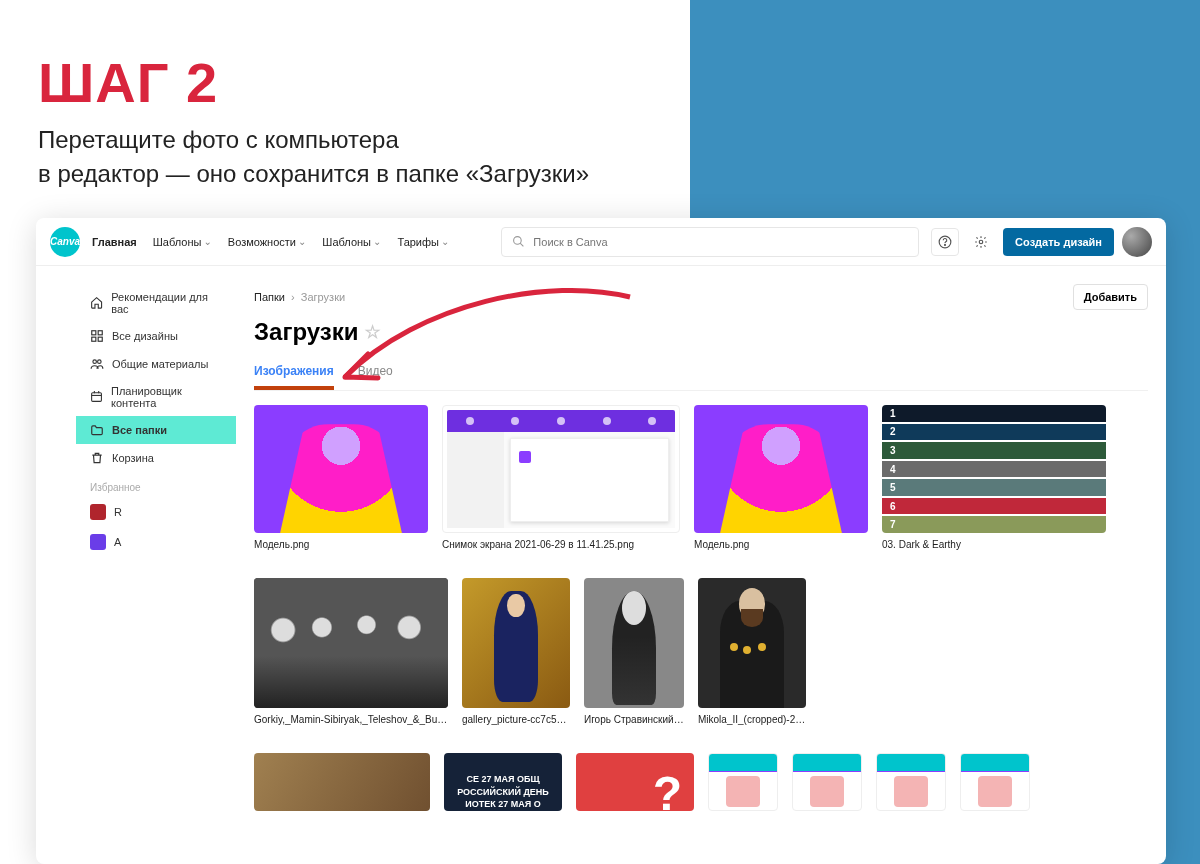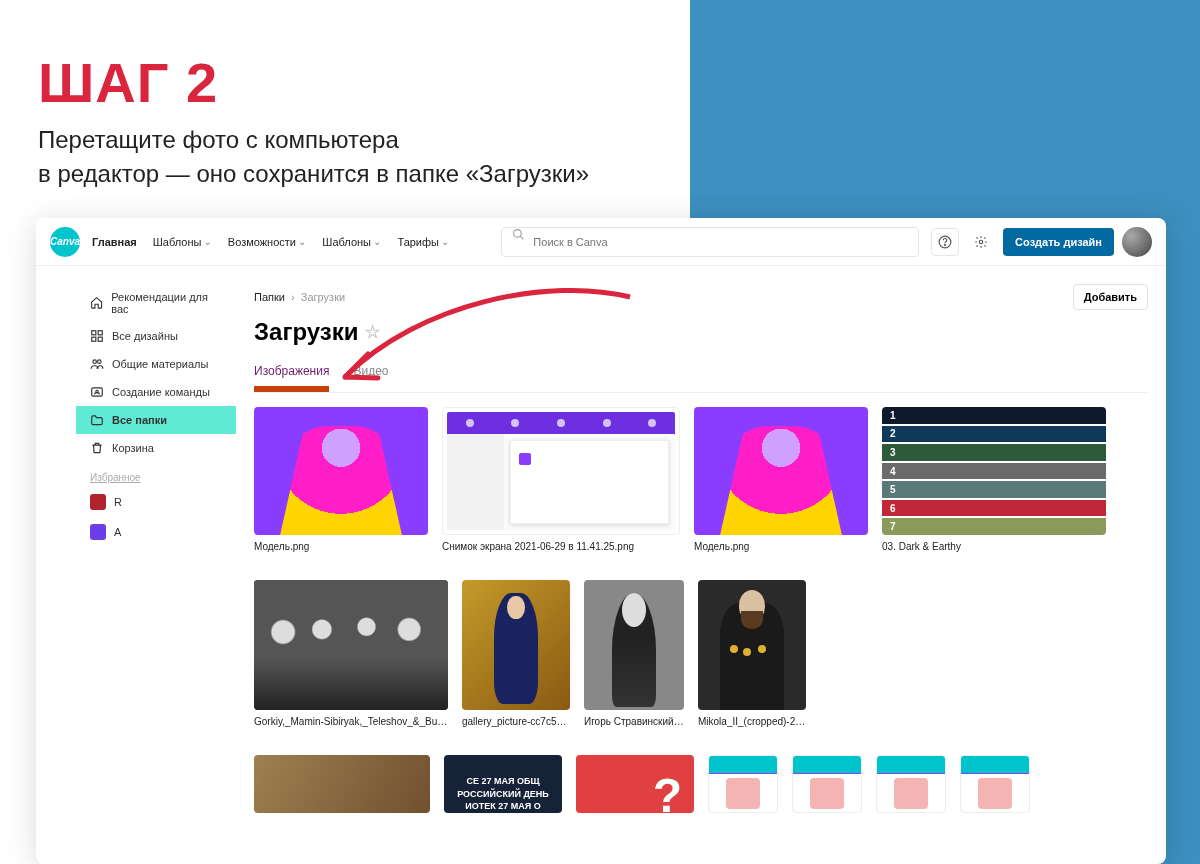--- a/index.html
+++ b/index.html
@@ -78,20 +78,21 @@
   font-size: 11px;
   color: #222;
 }
 .menu .item { display: flex; align-items: center; gap: 2px; cursor: pointer; }
 .menu .item.active { font-weight: 700; }
 .chev::after { content: "⌄"; font-size: 10px; color: #888; }
 .searchwrap {
   margin-left: 40px;
   flex: 1;
   display: flex;
+  align-items: center;
   border: 1px solid #e6e6e6;
   border-radius: 4px;
   height: 30px;
   padding: 0 10px;
   max-width: 520px;
 }
 .searchwrap svg { width: 13px; height: 13px; margin-right: 8px; }
 .searchwrap input {
   border: none;
   outline: none;
@@ -145,21 +146,21 @@
 }
 .sidebar .sitem {
   display: flex;
   align-items: center;
   gap: 8px;
   padding: 7px 14px;
   cursor: pointer;
 }
 .sidebar .sitem.active { background: #5eead4; font-weight: 600; }
 .sidebar .sicon { width: 14px; height: 14px; display: flex; align-items: center; justify-content: center; }
-.sidebar .label { font-size: 10px; color: #aaa; padding: 10px 14px 4px; text-decoration: underline; }
+.sidebar .label { font-size: 10px; color: #aaa; padding: 10px 14px 4px; }
 .fav-badge {
   width: 16px;
   height: 16px;
   border-radius: 3px;
   display: flex;
   align-items: center;
   justify-content: center;
   color: #fff;
   font-size: 9px;
   font-weight: 700;
@@ -201,23 +202,23 @@
   margin-top: 18px;
   font-size: 12px;
   border-bottom: 1px solid #f0f0f0;
 }
 .tab {
   padding-bottom: 8px;
   cursor: pointer;
   color: #888;
 }
 .tab.active {
-  color: #701a75;
-  font-weight: 400;
-  border-bottom: 6px solid #c2410c;
+  color: #3b82f6;
+  font-weight: 700;
+  border-bottom: 4px solid #c2410c;
 }
 .grid {
   display: flex;
   flex-wrap: wrap;
   gap: 14px;
   margin-top: 14px;
 }
 .card { display: flex; flex-direction: column; }
 .thumb {
   height: 128px;
@@ -391,26 +392,27 @@
                 <circle cx="8" cy="8" r="3"></circle>
                 <circle cx="16" cy="8" r="3"></circle>
                 <path d="M2 20c0-3 3-5 6-5s6 2 6 5M12 20c0-3 3-5 6-5s4 2 4 5"></path>
               </svg>
             </span>
             <span>Общие материалы</span>
           </div>
           <div class="sitem">
             <span class="sicon">
               <svg viewBox="0 0 24 24" fill="none" stroke="#333" stroke-width="2">
-                <rect x="3" y="5" width="18" height="14" rx="2"></rect>
-                <circle cx="12" cy="11" r="2"></circle>
-                <path d="M8 16c0-2 2-3 4-3s4 1 4 3"></path>
+                <rect x="3" y="5" width="18" height="16" rx="2"></rect>
+                <line x1="3" y1="10" x2="21" y2="10"></line>
+                <line x1="8" y1="2" x2="8" y2="6"></line>
+                <line x1="16" y1="2" x2="16" y2="6"></line>
               </svg>
             </span>
-            <span>Создание команды</span>
+            <span>Планировщик контента</span>
           </div>
           <div class="sitem active">
             <span class="sicon">
               <svg viewBox="0 0 24 24" fill="none" stroke="#333" stroke-width="2">
                 <path d="M3 7a2 2 0 0 1 2-2h4l2 3h8a2 2 0 0 1 2 2v8a2 2 0 0 1-2 2H5a2 2 0 0 1-2-2z"></path>
               </svg>
             </span>
             <span>Все папки</span>
           </div>
           <div class="sitem">

